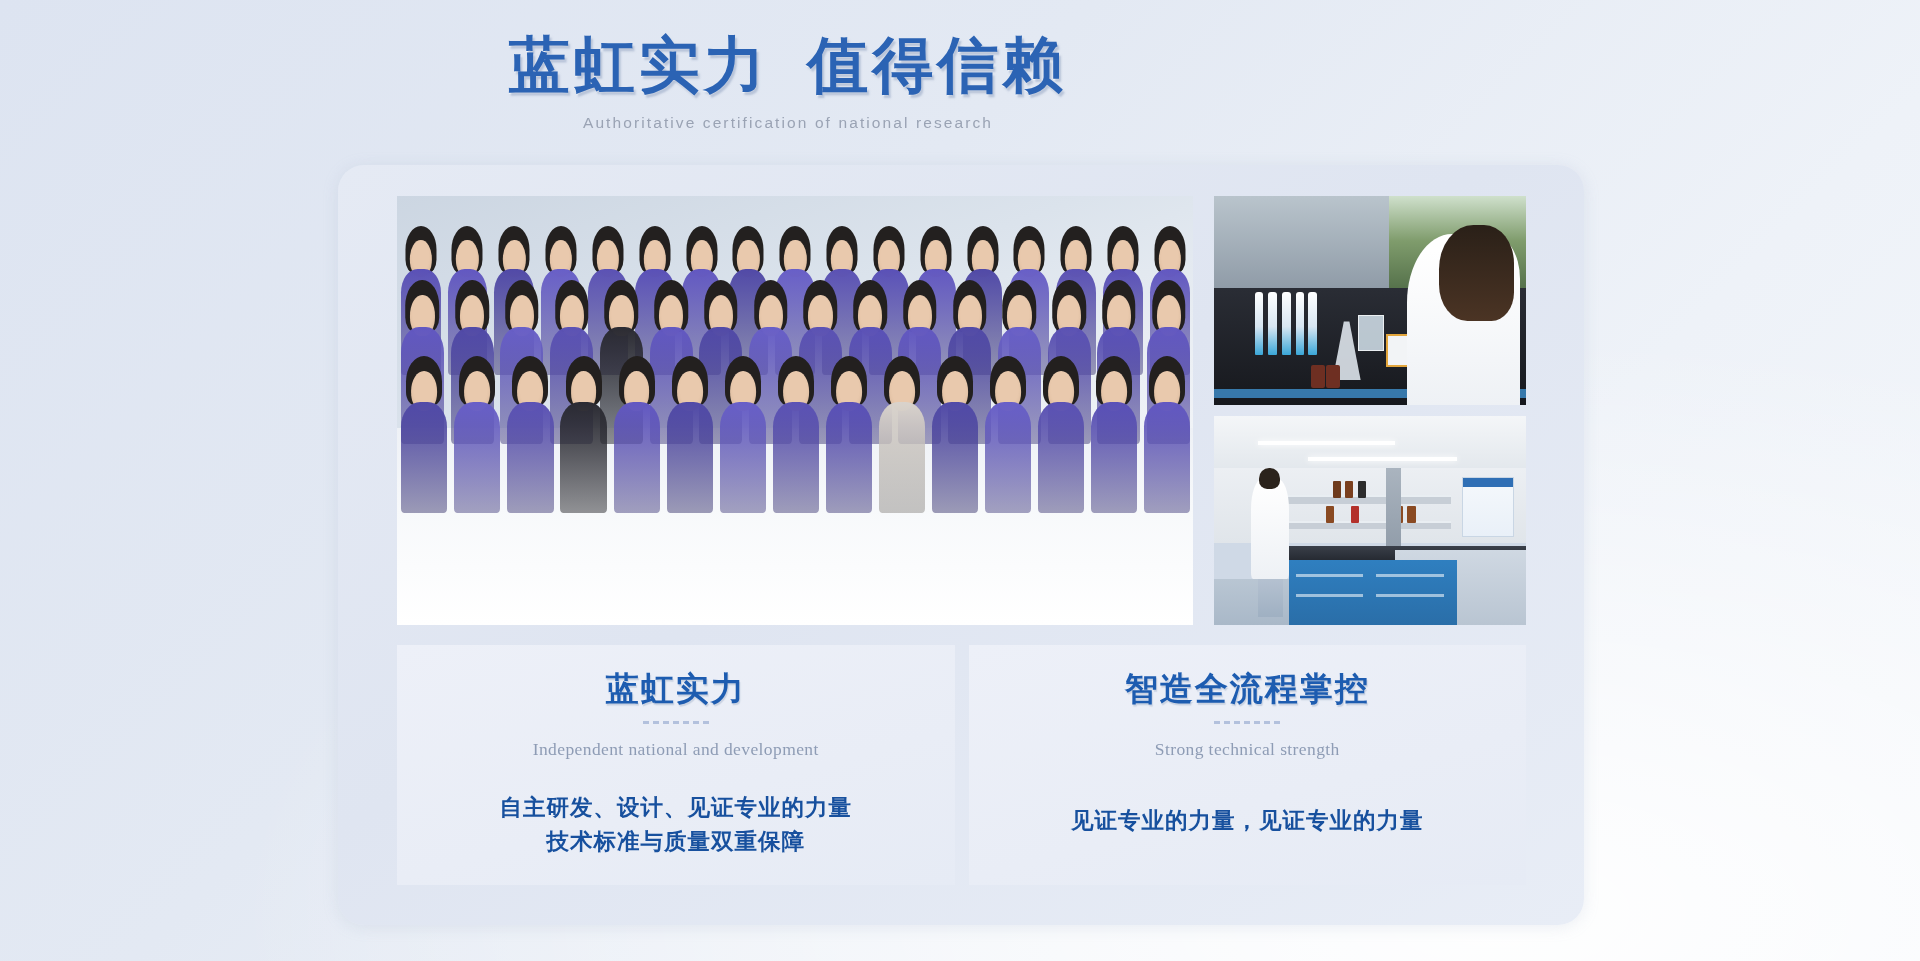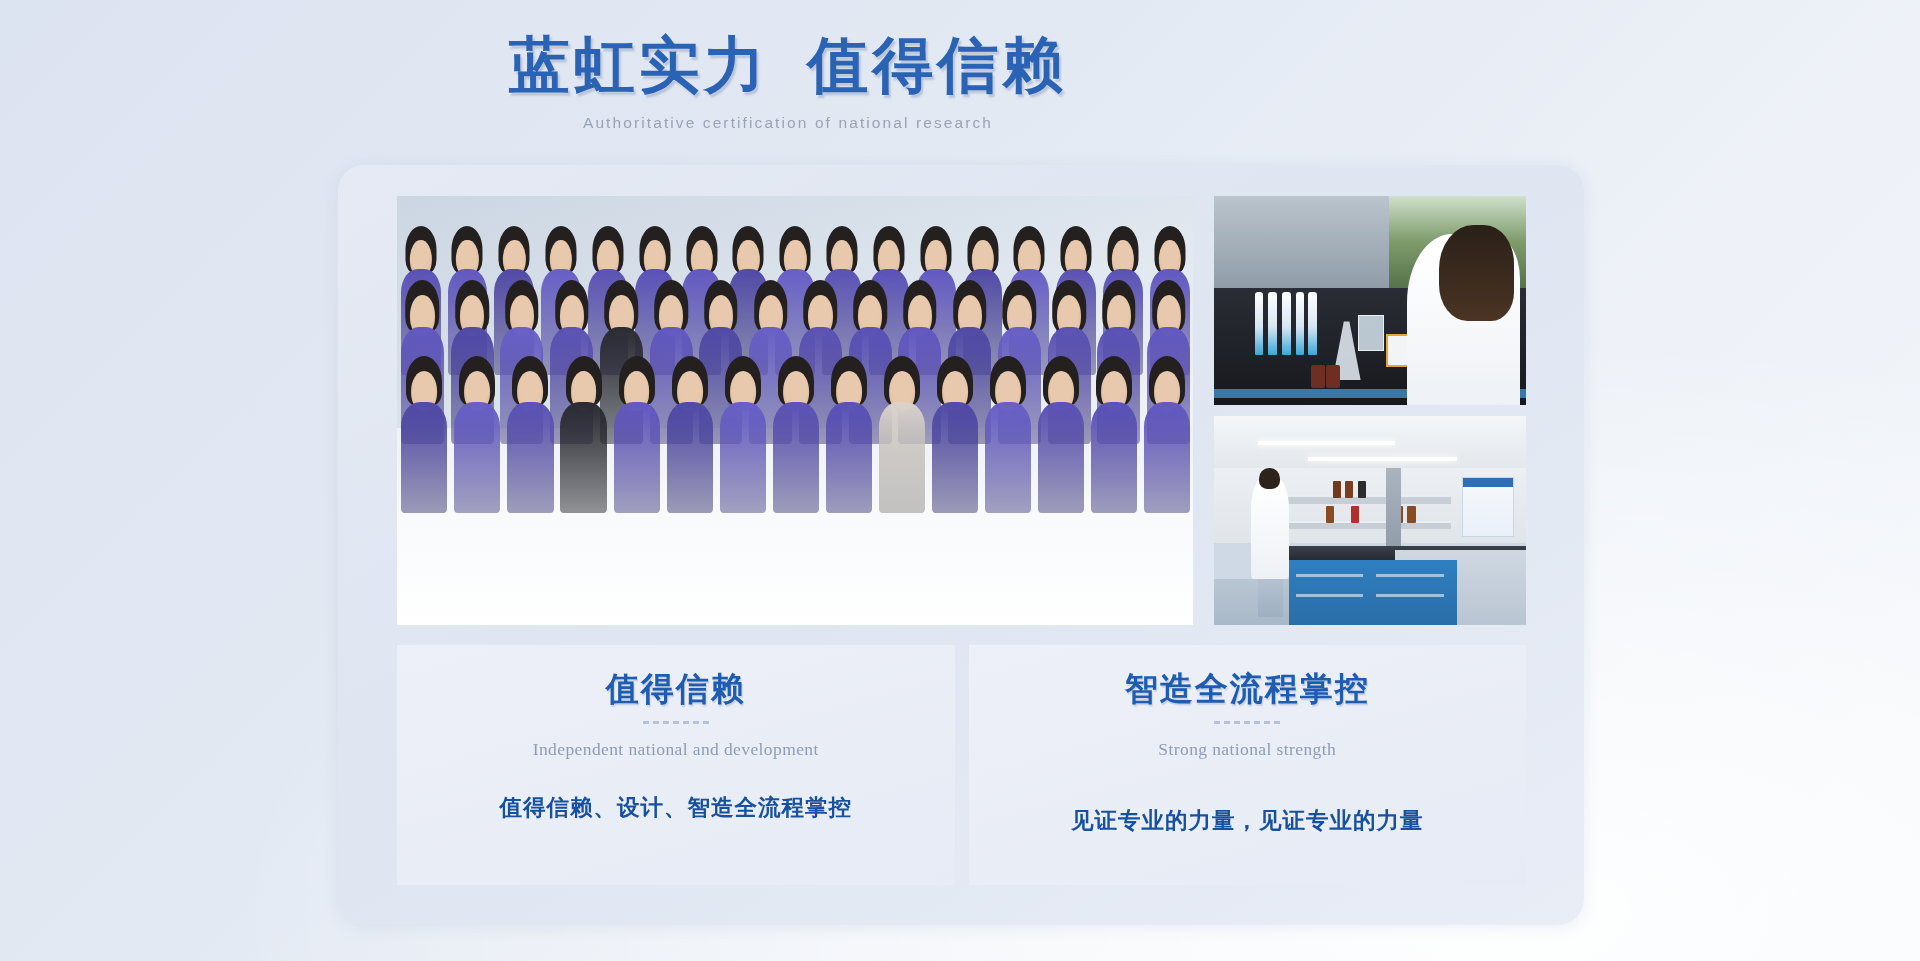--- a/index.html
+++ b/index.html
@@ -598,47 +598,48 @@
       <div class="lab2-drawerline" style="left:52%; top:52%; width:40%;"></div>
     </div>
     <div class="lab2-person-legs"></div>
     <div class="lab2-person-coat"></div>
     <div class="lab2-person-head"></div>
   </div>
 
   <div class="cards">
 
     <div class="card">
-      <div class="card-title">值得信赖</div>
+      <div class="card-title">蓝虹实力</div>
       <div class="card-dots">
         <span></span>
           <span></span>
           <span></span>
           <span></span>
           <span></span>
           <span></span>
           <span></span>
       </div>
       <div class="card-en">Independent national and development</div>
       <div class="card-body">
-        <span class="line">值得信赖、设计、智造全流程掌控</span>
+        <span class="line">自主研发、设计、见证专业的力量</span>
+        <span class="line">技术标准与质量双重保障</span>
       </div>
     </div>
 
     <div class="card single">
       <div class="card-title">智造全流程掌控</div>
       <div class="card-dots">
         <span></span>
           <span></span>
           <span></span>
           <span></span>
           <span></span>
           <span></span>
           <span></span>
       </div>
-      <div class="card-en">Strong national strength</div>
+      <div class="card-en">Strong technical strength</div>
       <div class="card-body">
         <span class="line">见证专业的力量，见证专业的力量</span>
       </div>
     </div>
 
   </div>
 </div>
 
 </body></html>

